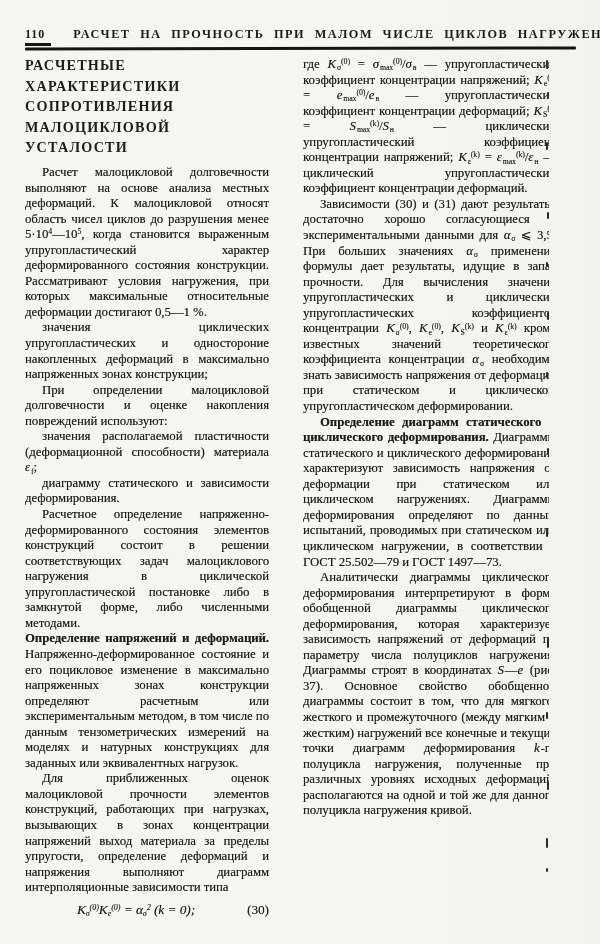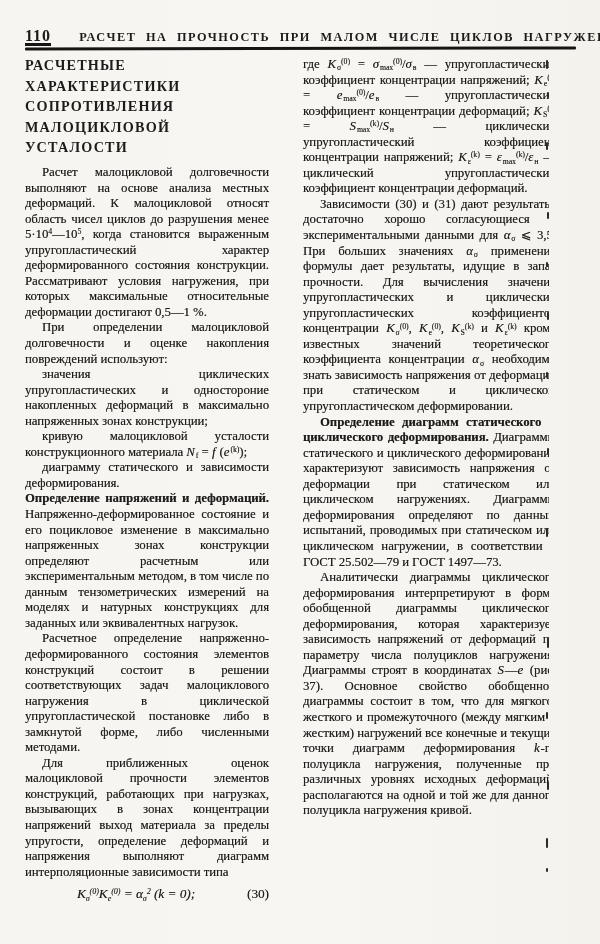--- a/index.html
+++ b/index.html
@@ -16,21 +16,21 @@
     background: linear-gradient(90deg, #f6f5f1 0%, #f7f6f3 55%, #f3f2ed 100%);
   }
 
   
   .header-row {
     position: absolute; left: 25px; top: 27px; width: 551px;
     display: flex; align-items: baseline;
     white-space: nowrap;
   }
   .page-number {
-    font-weight: bold; font-size: 16px; letter-spacing: 1px;
+    font-weight: bold; font-size: 12px; letter-spacing: 1px;
     margin-right: 28px;
   }
   .running-title {
     font-weight: bold; font-size: 12.3px;
     letter-spacing: 1.5px; word-spacing: 5px;
     transform: scaleY(1.05);
   }
   .pagenum-underline {
     position: absolute; left: 25px; top: 43px; width: 26px; height: 2.5px;
     background: #161513;
@@ -99,26 +99,26 @@
   <div class="header-row">
     <span class="page-number">110</span>
     <span class="running-title">РАСЧЕТ НА ПРОЧНОСТЬ ПРИ МАЛОМ ЧИСЛЕ ЦИКЛОВ НАГРУЖЕНИЯ</span>
   </div>
   <div class="pagenum-underline"></div>
   <div class="header-rule"></div>
 
   <div class="col-left">
     <h2 class="col-heading">РАСЧЕТНЫЕ ХАРАКТЕРИСТИКИ СОПРОТИВЛЕНИЯ МАЛОЦИКЛОВОЙ УСТАЛОСТИ</h2>
     <p class="body-par indent">Расчет малоцикловой долговечности выполняют на основе анализа местных деформаций. К малоцикловой относят область чисел циклов до разрушения менее 5·10<sup>4</sup>—10<sup>5</sup>, когда становится выраженным упругопластический характер деформированного состояния конструкции. Рассматривают условия нагружения, при которых максимальные относительные деформации достигают 0,5—1 %.</p>
+    <p class="body-par indent">значения циклических упругопластических и одностороние накопленных деформаций в максимально напряженных зонах конструкции;</p>
     <p class="body-par indent">При определении малоцикловой долговечности и оценке накопления повреждений используют:</p>
-    <p class="body-par indent">значения циклических упругопластических и одностороние накопленных деформаций в максимально напряженных зонах конструкции;</p>
-    <p class="body-par indent">кривую малоцикловой усталости конструкционного материала <i>N</i><sub>f</sub> = <i>f</i> (<i>e</i><sup>(k)</sup>);</p>
+    <p class="body-par indent">значения располагаемой пластичности (деформационной способности) материала <i>ε</i><sub>f</sub>;</p>
     <p class="body-par indent">диаграмму статического и зависимости деформирования.</p>
+    <p class="body-par indent">Расчетное определение напряженно-деформированного состояния элементов конструкций состоит в решении соответствующих задач малоциклового нагружения в циклической упругопластической постановке либо в замкнутой форме, либо численными методами.</p>
     <p class="body-par"><b>Определение напряжений и деформаций.</b> Напряженно-деформированное состояние и его поцикловое изменение в максимально напряженных зонах конструкции определяют расчетным или экспериментальным методом, в том числе по данным тензометрических измерений на моделях и натурных конструкциях для заданных или эквивалентных нагрузок.</p>
-    <p class="body-par indent">Расчетное определение напряженно-деформированного состояния элементов конструкций состоит в решении соответствующих задач малоциклового нагружения в циклической упругопластической постановке либо в замкнутой форме, либо численными методами.</p>
     <p class="body-par indent">Для приближенных оценок малоцикловой прочности элементов конструкций, работающих при нагрузках, вызывающих в зонах концентрации напряжений выход материала за пределы упругости, определение деформаций и напряжения выполняют диаграмм интерполяционные зависимости типа</p>
 
     <div class="equation">
       <span class="eq-formula">K<sub>σ</sub><sup>(0)</sup>K<sub>e</sub><sup>(0)</sup> = α<sub>σ</sub><sup>2</sup>   (k = 0);</span>
       <span class="eq-number">(30)</span>
     </div>
 
   </div>
 
   <div class="col-right-clip">

